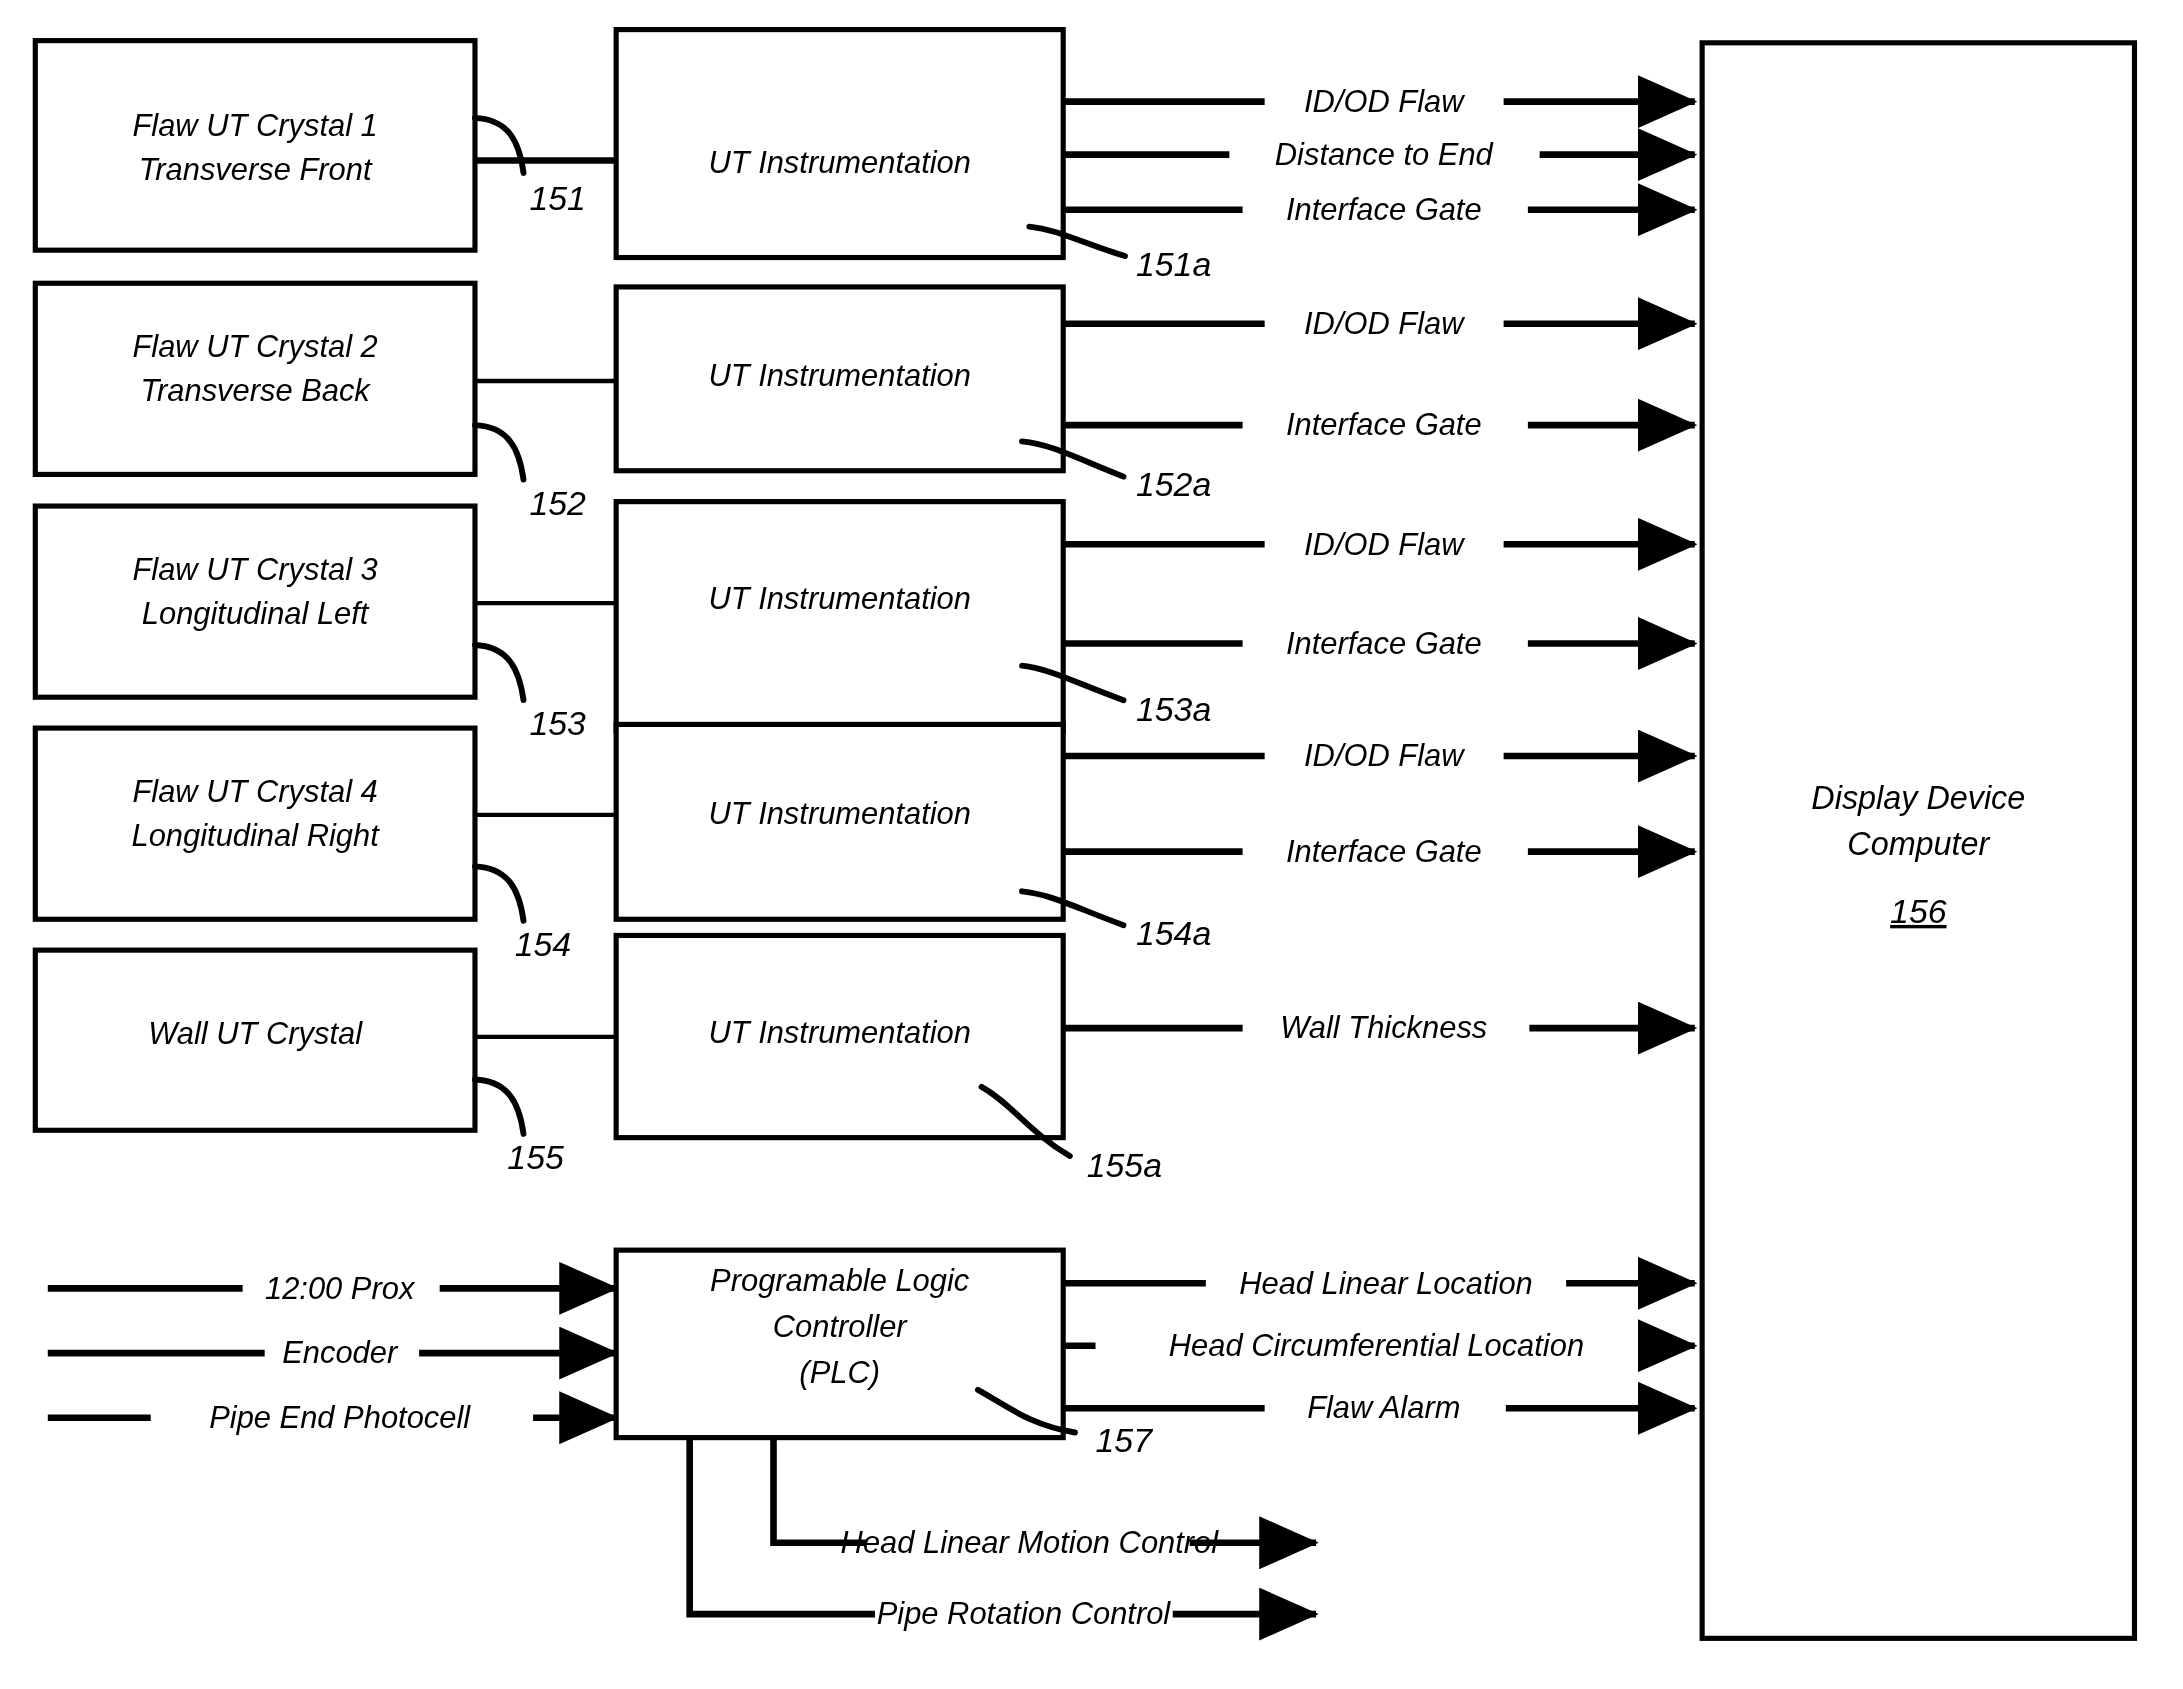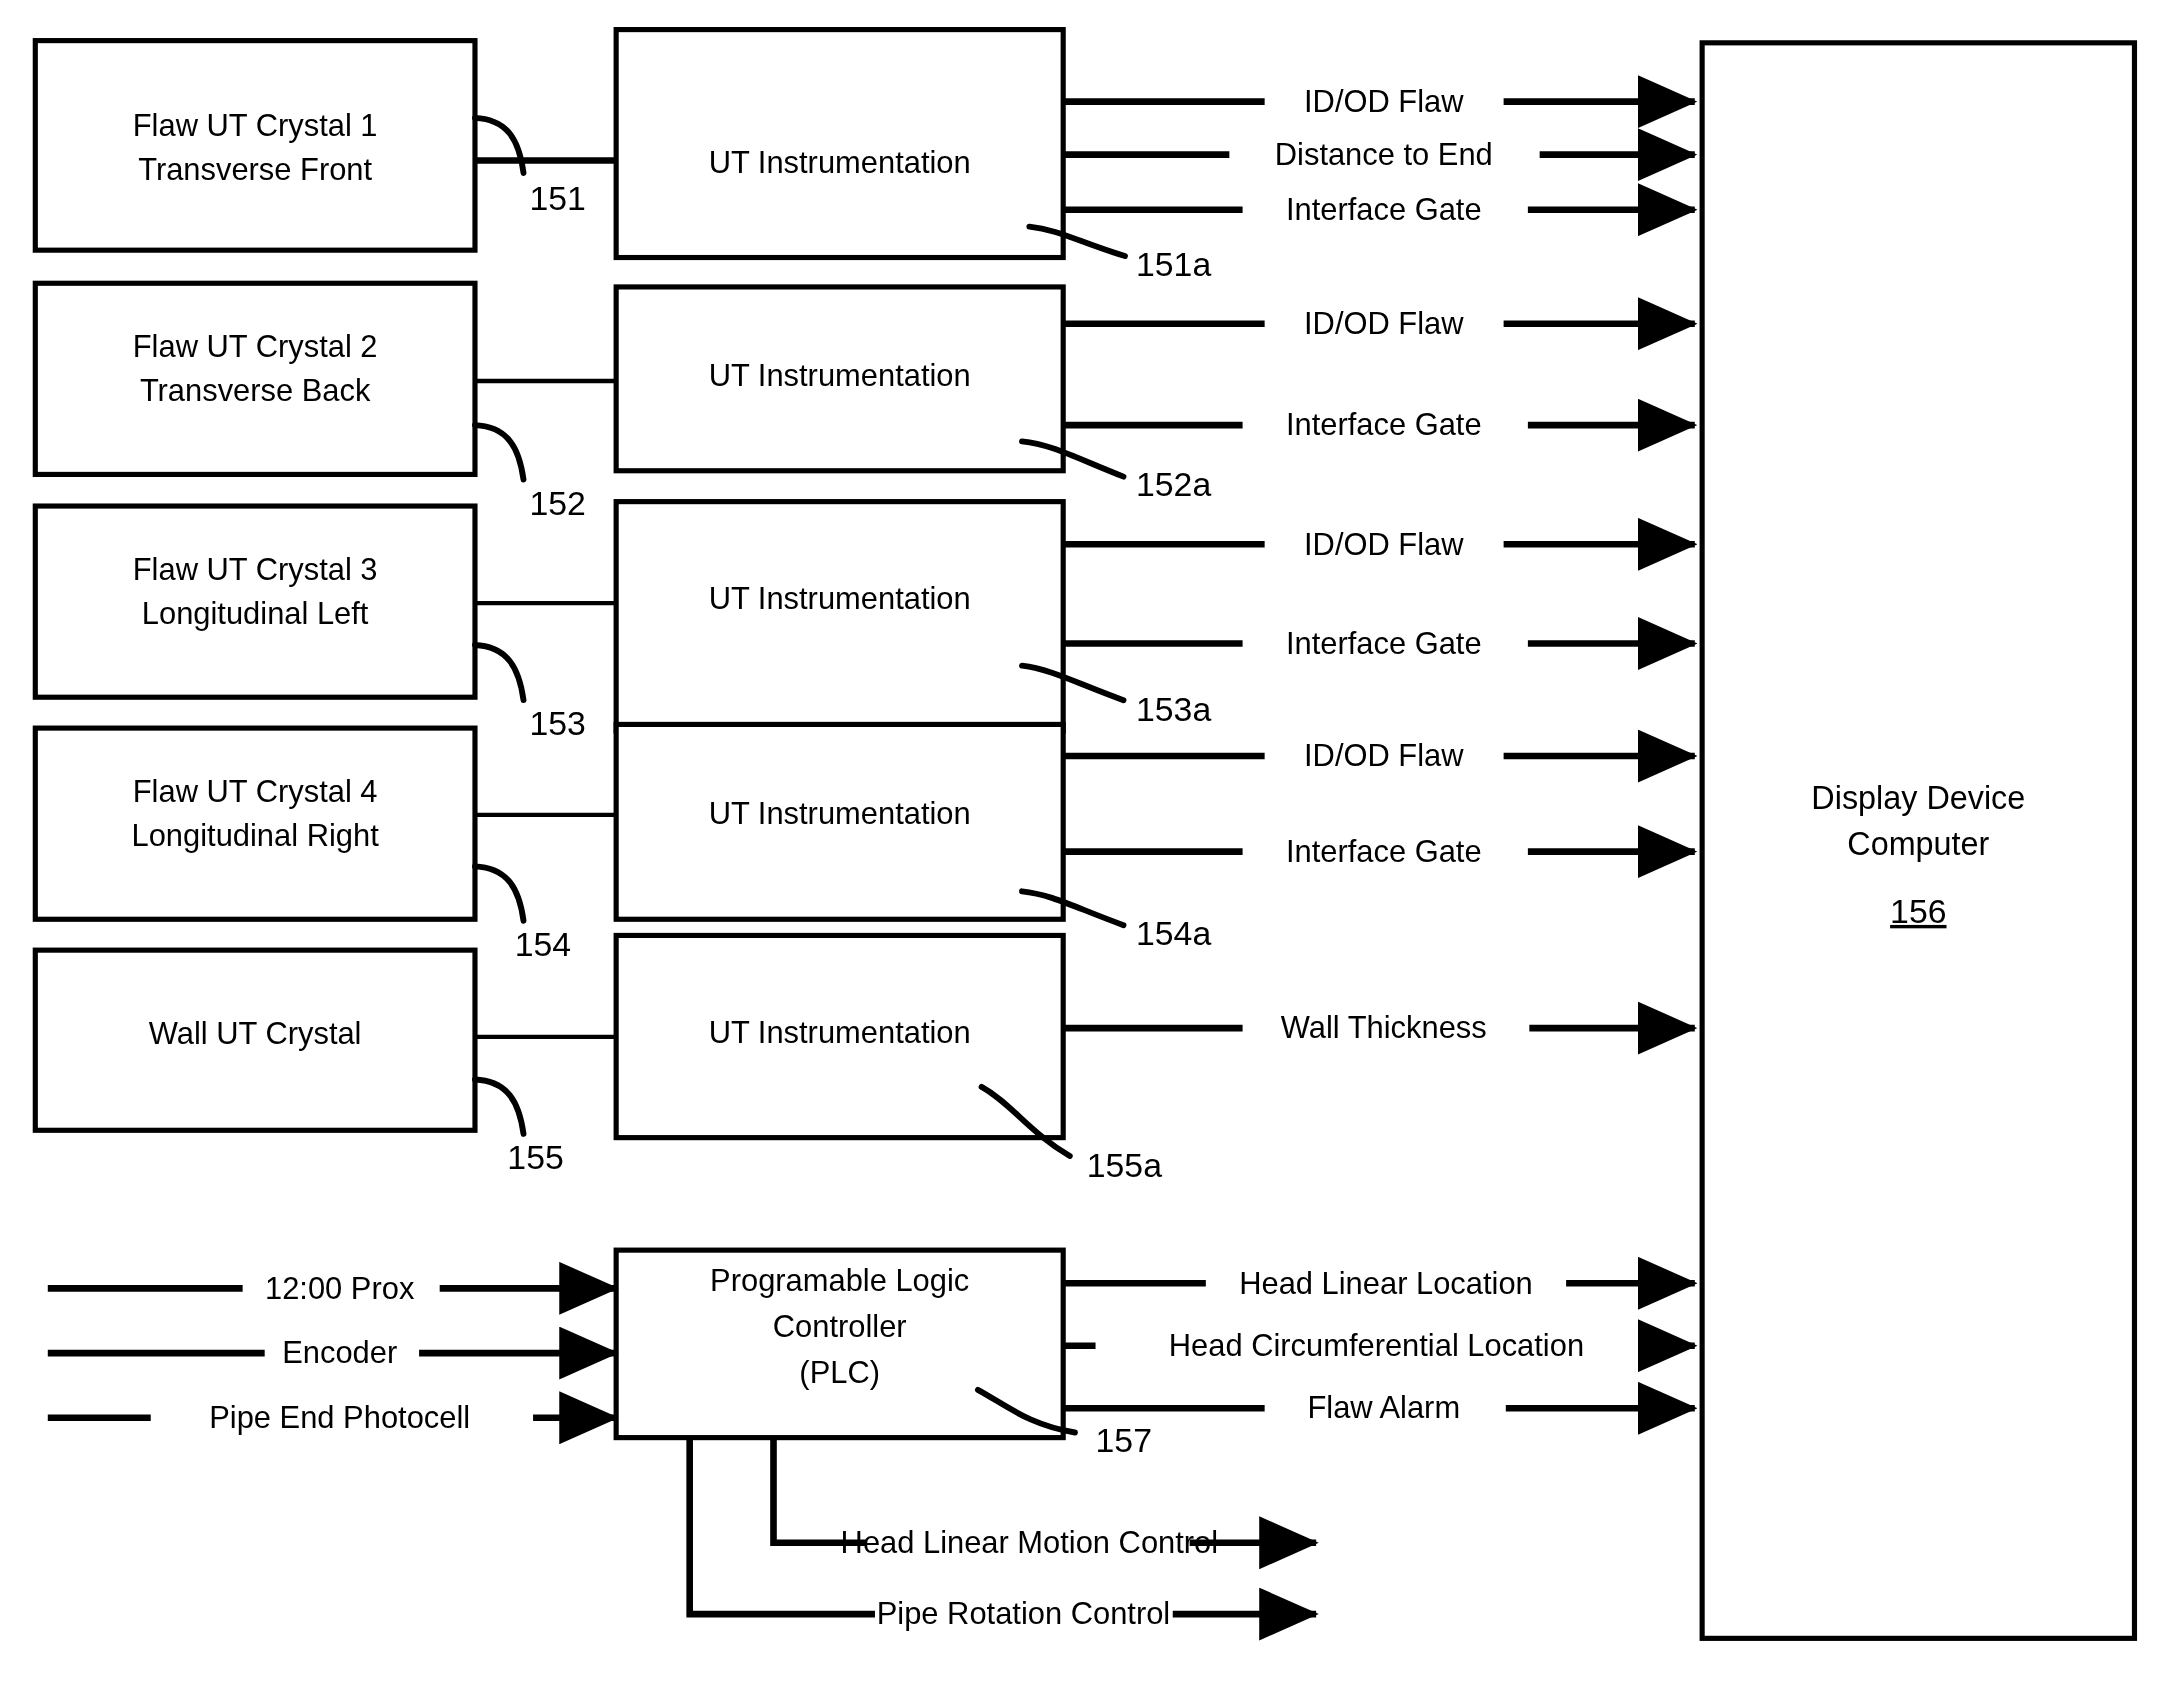--- a/index.html
+++ b/index.html
@@ -6,20 +6,21 @@
     margin: 0;
     padding: 0;
     background: #ffffff;
   }
   #diagram-root {
     position: relative;
     width: 2183px;
     height: 1690px;
     background: #ffffff;
     font-family: "Liberation Sans", sans-serif;
+    font-style: italic;
   }
   svg#diagram-svg {
     position: absolute;
     top: 0;
     left: 0;
     width: 2183px;
     height: 1690px;
   }
   .box-rect {
     fill: #ffffff;

